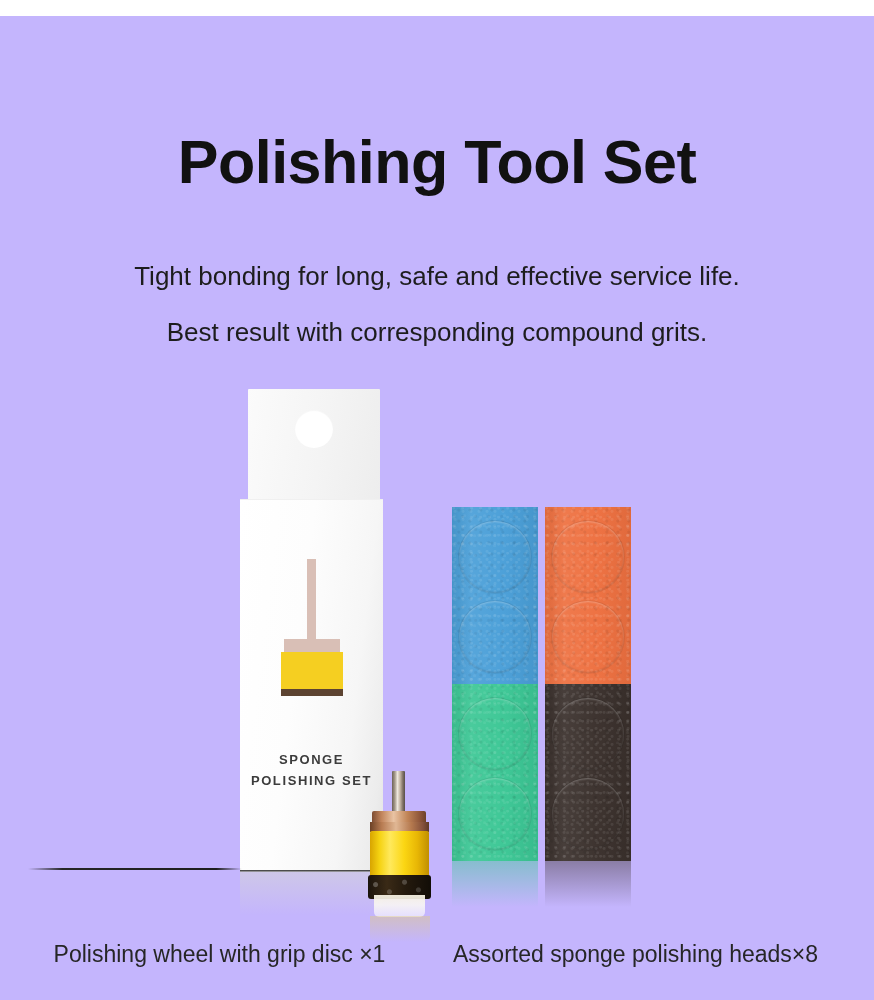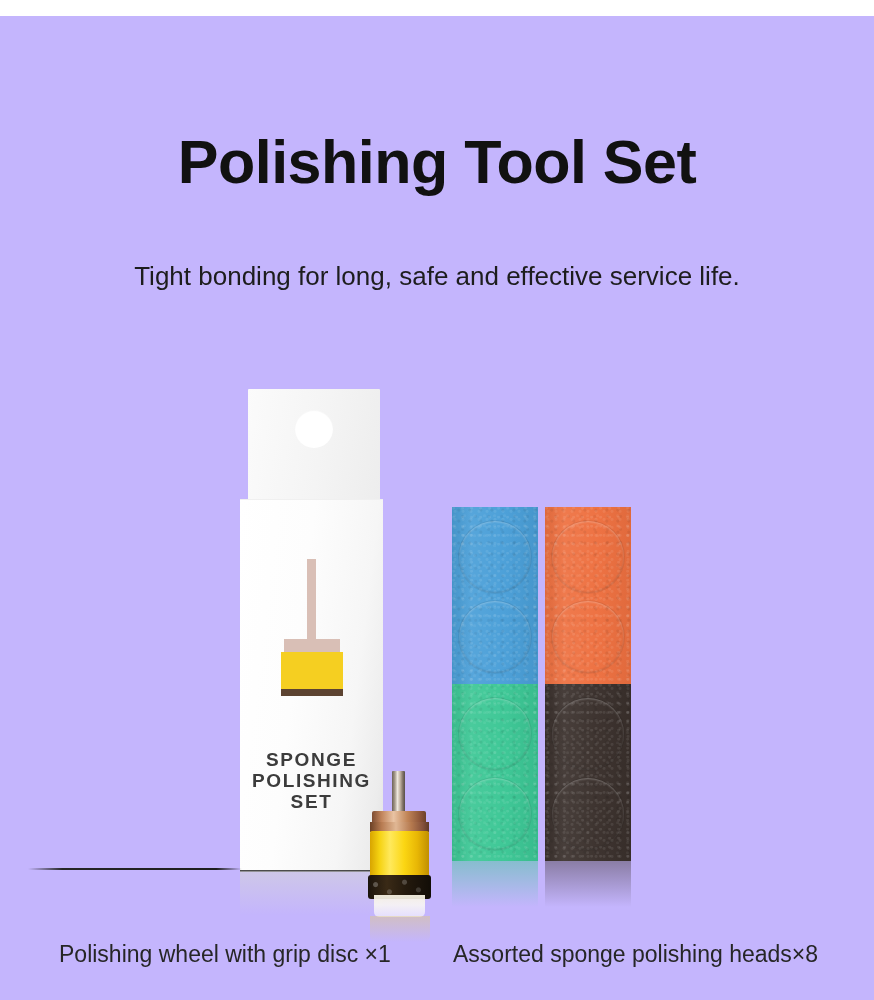--- a/index.html
+++ b/index.html
@@ -160,21 +160,21 @@
     background: #5c4331;
   }
 
   
   .box-label {
     position: absolute;
     left: 240px;
     top: 733px;
     width: 143px;
     text-align: center;
-    font-size: 19px;
+    font-size: 13px;
     line-height: 21px;
     font-weight: 700;
     letter-spacing: 1.6px;
     color: #3c3c3c;
   }
 
   
   .wheel {
     position: absolute;
     left: 362px;
@@ -324,32 +324,33 @@
   
   .caption {
     position: absolute;
     top: 922px;
     font-size: 23px;
     line-height: 32px;
     font-weight: 400;
     color: #262626;
     white-space: nowrap;
   }
-  .caption.left  { left: 59px;  width: 345px; }
+  .caption.left  { left: 47px;  width: 345px; text-align: center; }
   .caption.right { left: 453px; width: 370px; }
 </style>
 </head>
 <body>
 
 <div class="page">
 
   <div class="title">Polishing Tool Set</div>
 
   <div class="subtitle line1">Tight bonding for long, safe and effective service life.</div>
 
+  <div class="subtitle line2">Best result with corresponding compound grits.</div>
 
   <div class="stage">
 
     <div class="box-header"></div>
     <div class="box-hole"></div>
     <div class="box-body"></div>
     <div class="box-edge-line"></div>
     <div class="box-reflection"></div>
 
     <div class="illus">

